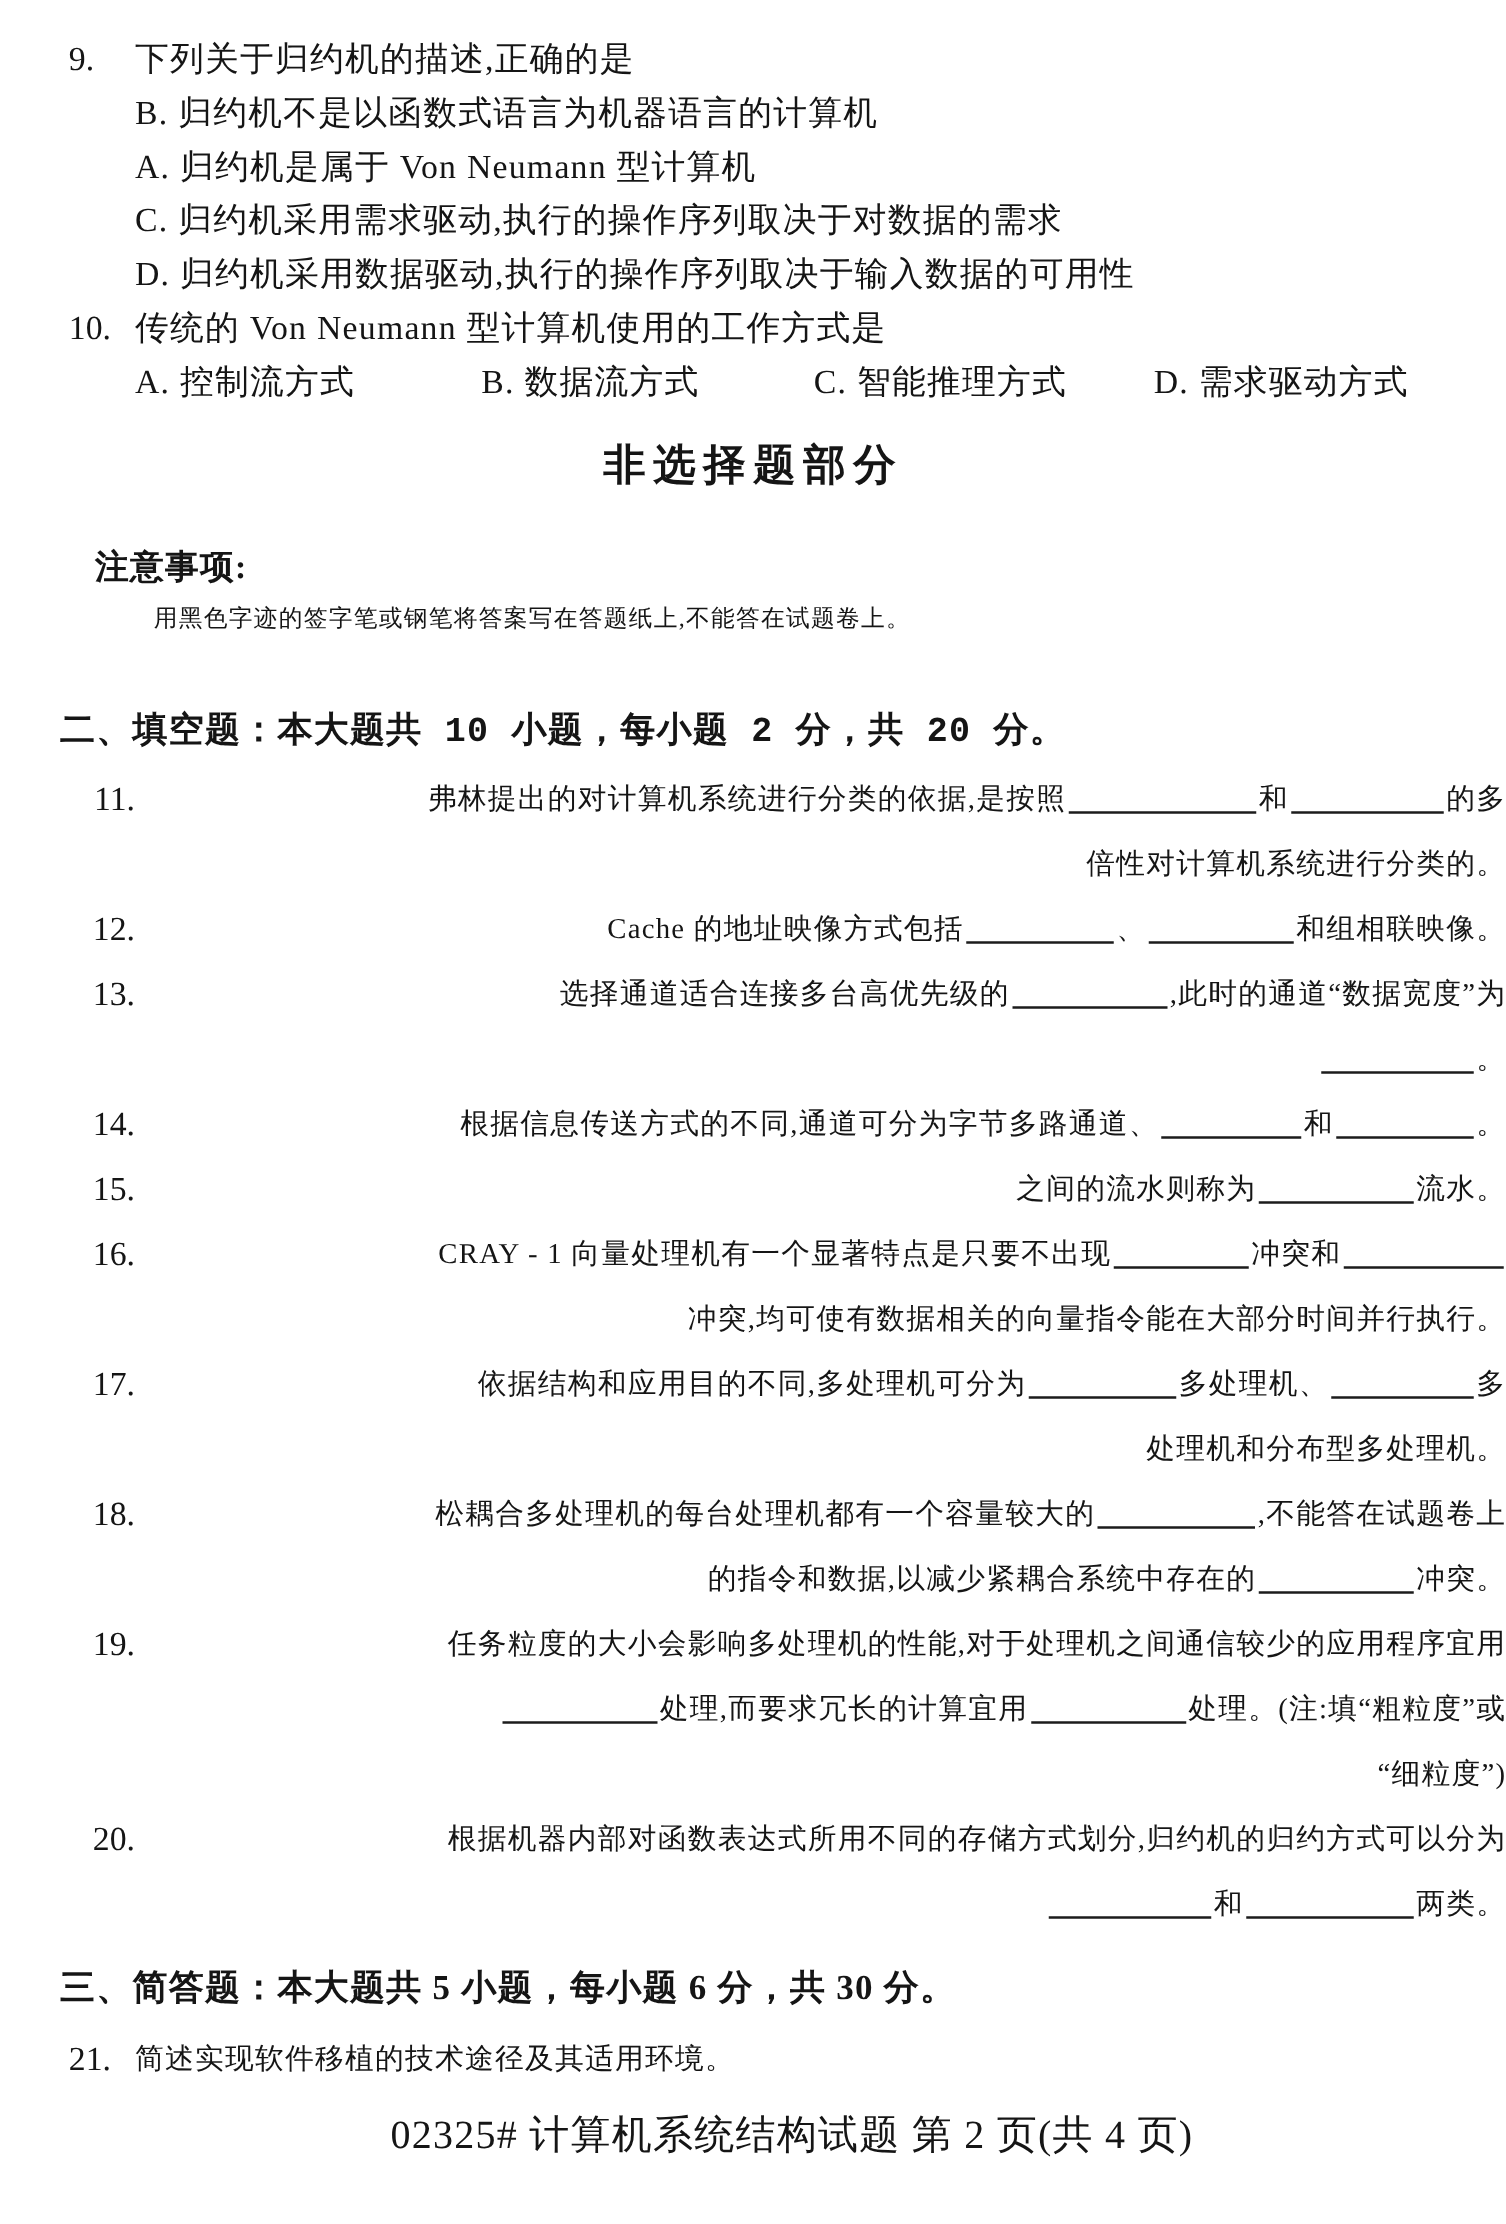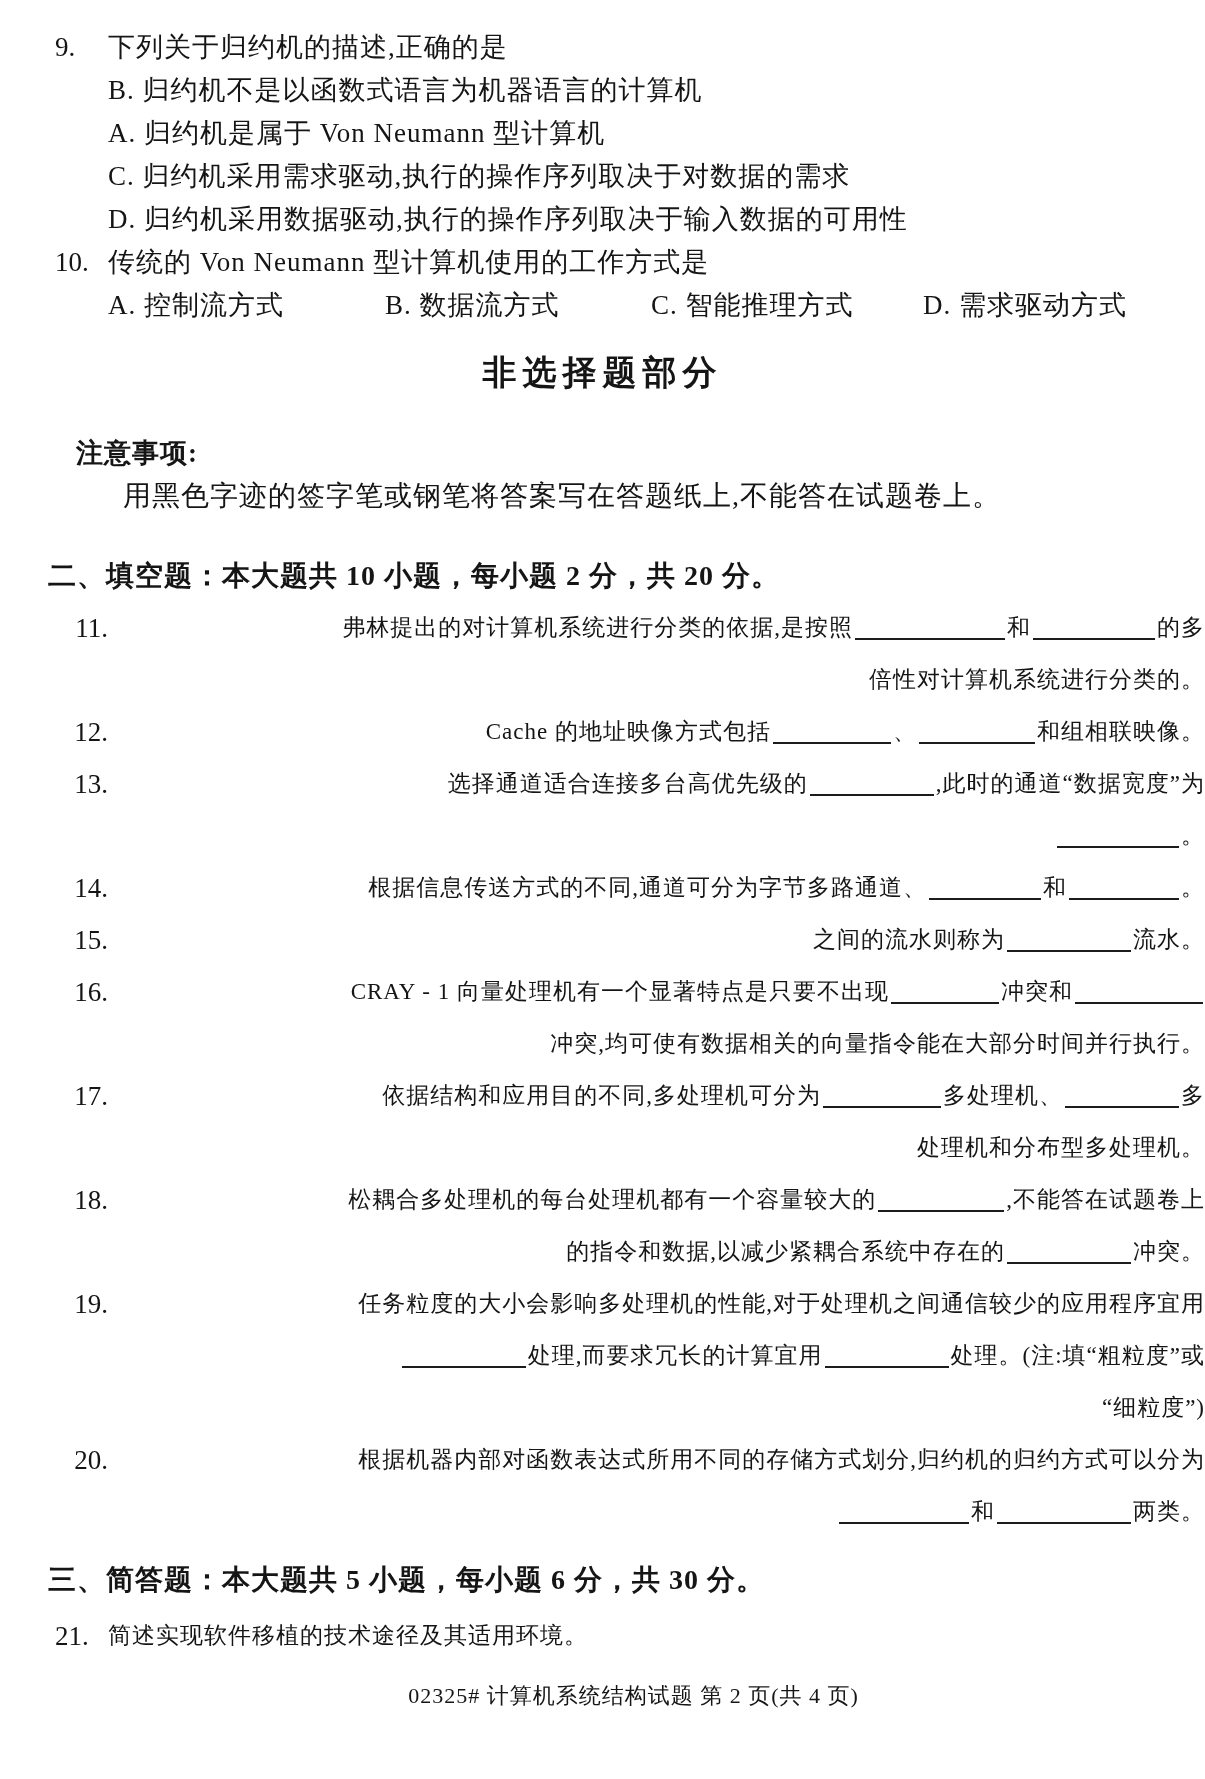--- a/index.html
+++ b/index.html
@@ -25,49 +25,49 @@
   
   .center-heading{
     margin:24px 0 0 0;
     text-align:center;
     font-size:34px;line-height:44px;
     font-weight:700;letter-spacing:6px;
   }
   
   .notice{margin-top:38px;padding-left:76px;}
   .notice-title{font-size:27px;line-height:40px;font-weight:700;letter-spacing:1px;}
-  .notice-body{font-size:28px;line-height:46px;letter-spacing:1px;padding-left:47px;}
+  .notice-body{font-size:19px;line-height:46px;letter-spacing:1px;padding-left:47px;}
   
   .sec-heading{
     margin:0;padding-left:48px;
     font-size:28px;line-height:40px;font-weight:700;letter-spacing:1px;
     white-space:nowrap;
   }
-  .sec-heading.second{margin-top:37px;}
+  .sec-heading.second{margin-top:48px;font-family:Liberation Mono, monospace;}
   .sec-heading.third{margin-top:22px;}
   
   .fill-wrap{margin-top:6px;text-align:right;}
   .fill-q{display:flex;padding-left:55px;}
   .fill-q .qnum{line-height:52px;}
   .fill-line{font-size:23px;line-height:52px;letter-spacing:1px;white-space:nowrap;}
   .blank{
     display:inline-block;
     height:2px;
     border-bottom:2px solid #1c1c1c;
     vertical-align:-5px;
     margin:0 2px;
   }
   
   .sa-wrap{margin-top:10px;}
   
   .footer{
     margin-top:14px;
     text-align:center;
     padding-left:62px;
-    font-size:22px;line-height:40px;letter-spacing:1px;
+    font-size:32px;line-height:40px;letter-spacing:1px;
   }
 </style>
 </head>
 <body>
 
 <div class="page">
 
   <section id="mc-root">
       <div class="mc-q">
         <span class="qnum">9.</span>

